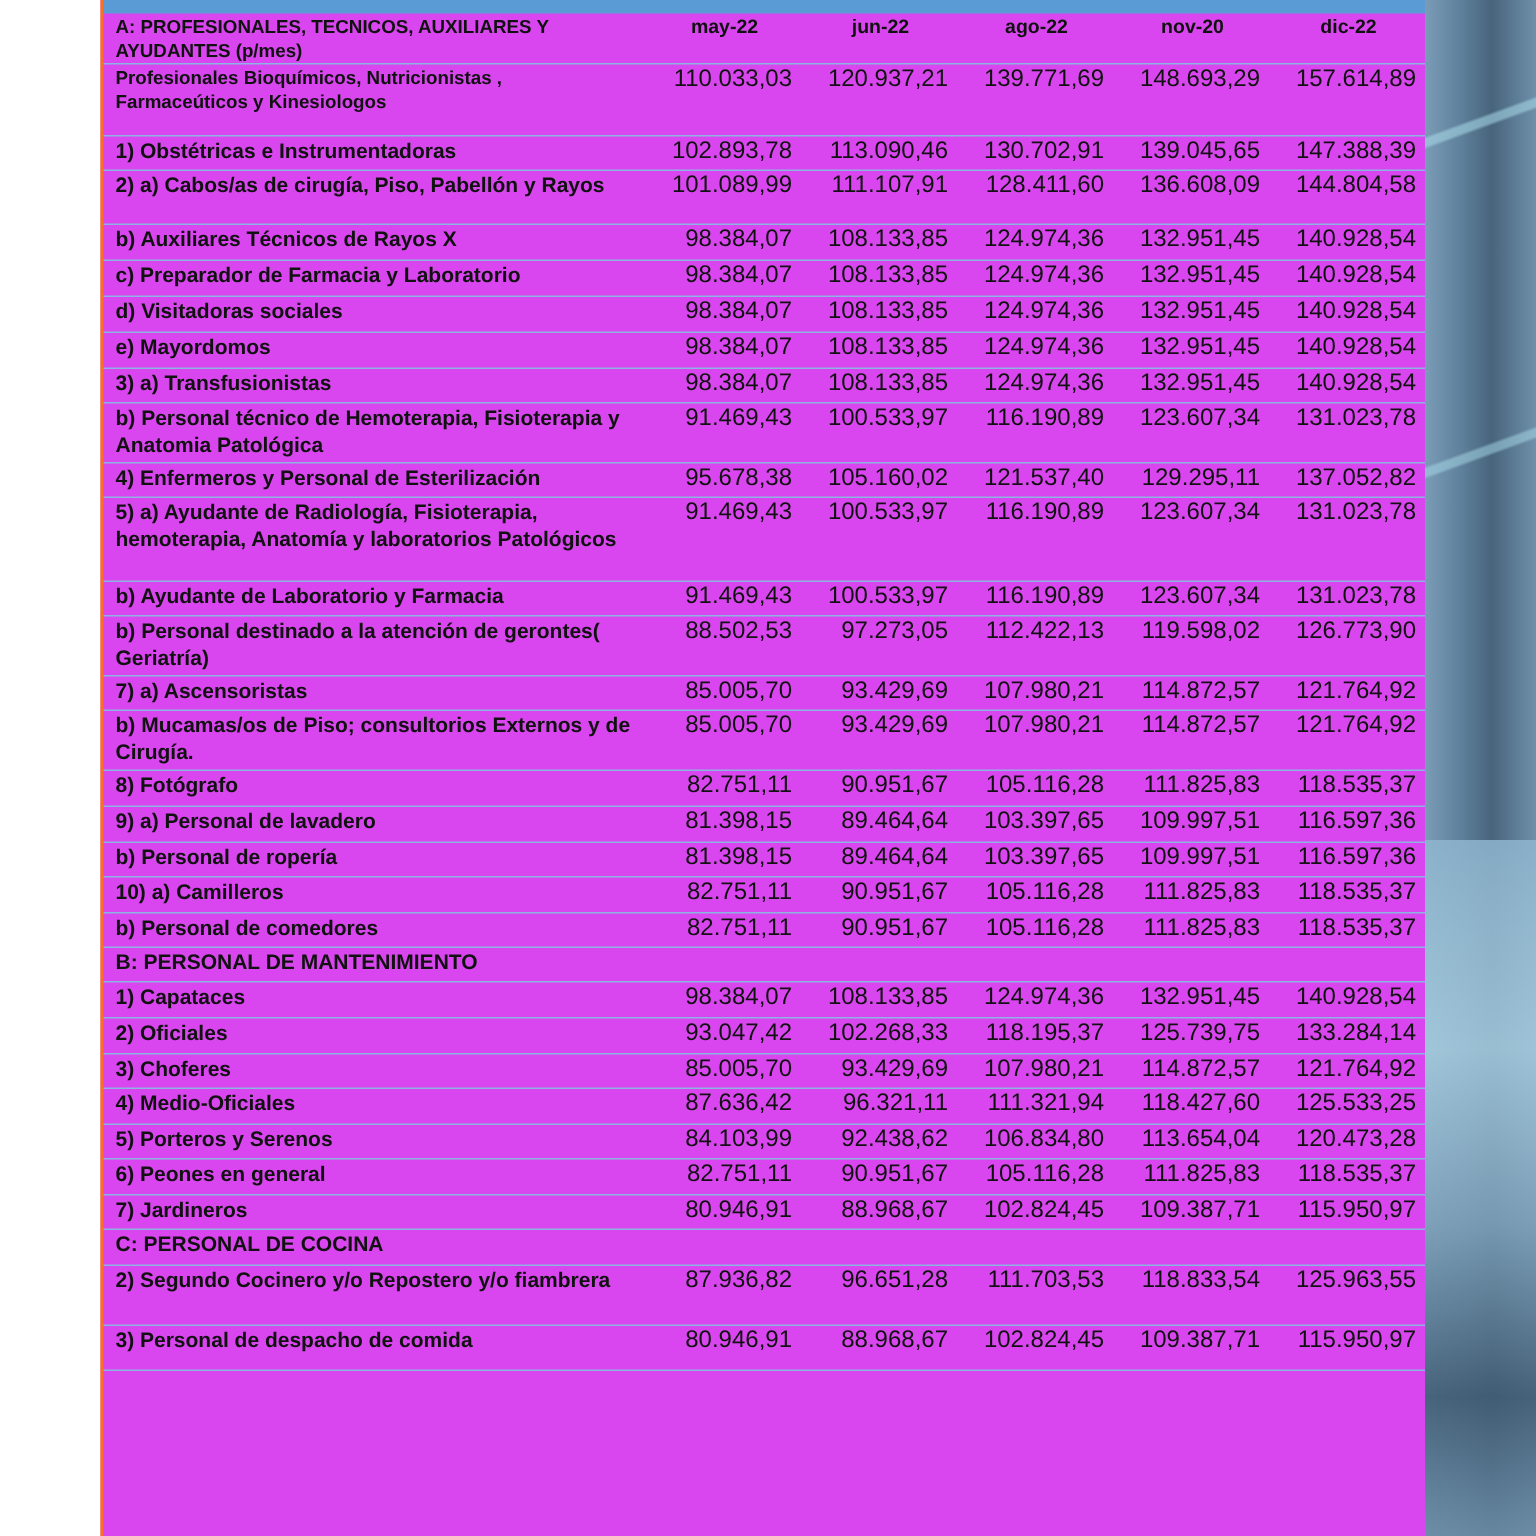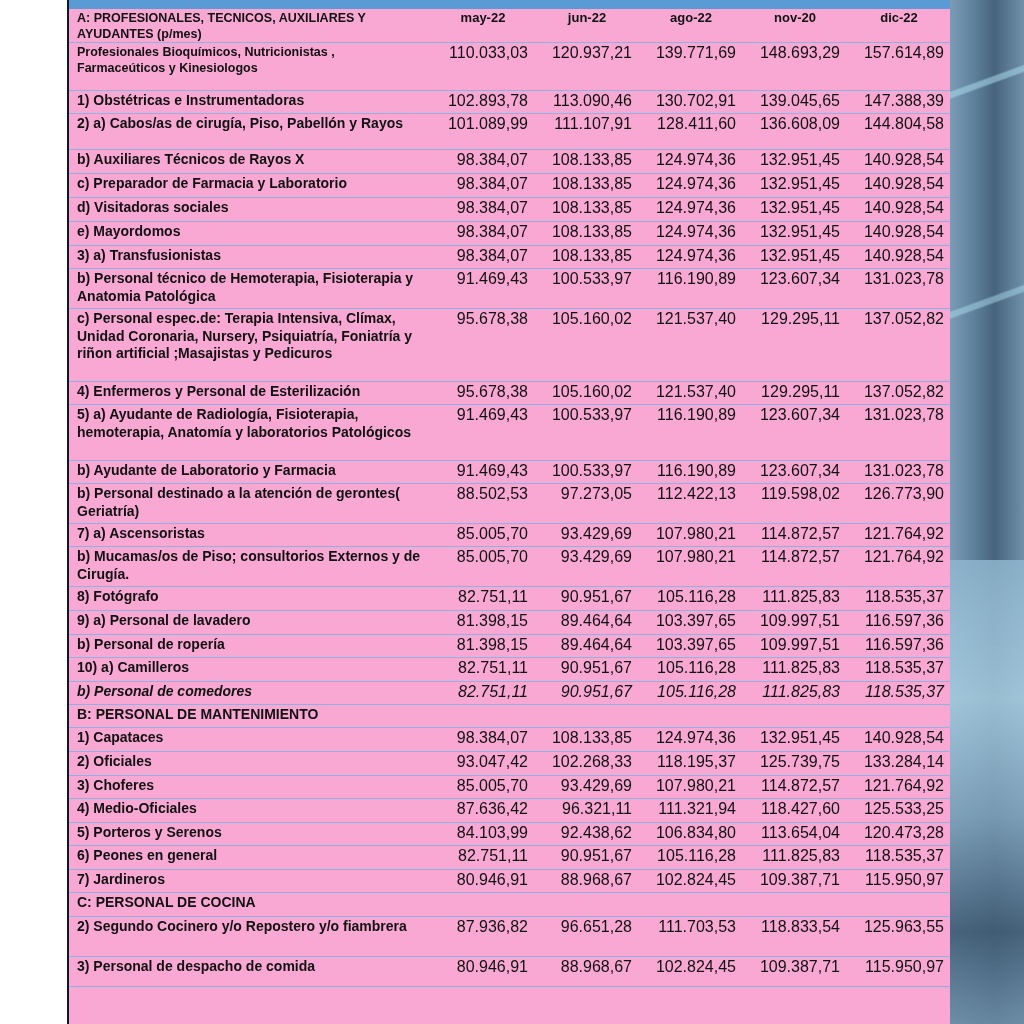--- a/index.html
+++ b/index.html
@@ -32,22 +32,22 @@
       width: 74px; height: 464px;
       background: linear-gradient(180deg, #8fb6cf 0%, #a7cde0 30%, #7fa2bb 55%, #3f5a72 80%, #6c8ca6 100%);
       opacity: 0.85;
     }
     .sheet {
       position: absolute;
       left: 67px;
       top: 0;
       width: 883px;
       height: 1024px;
-      background: #f9a8d4;
-      border-left: 2px solid #0f172a;
+      background: #d946ef;
+      border-left: 2px solid #f97316;
       box-sizing: border-box;
     }
     .top-bar {
       height: 9px;
       background: #5b9bd5;
     }
     table.wage-table {
       border-collapse: collapse;
       width: 881px;
       table-layout: fixed;
@@ -181,28 +181,20 @@
           <td class="num">140.928,54</td>
         </tr>
         <tr style="height: 40px;">
           <td class="label">b) Personal técnico de Hemoterapia, Fisioterapia y Anatomia Patológica</td>
           <td class="num">91.469,43</td>
           <td class="num">100.533,97</td>
           <td class="num">116.190,89</td>
           <td class="num">123.607,34</td>
           <td class="num">131.023,78</td>
         </tr>
-        <tr style="height: 73px;">
-          <td class="label">c) Personal espec.de: Terapia Intensiva, Clímax, Unidad Coronaria, Nursery, Psiquiatría, Foniatría y riñon artificial ;Masajistas y  Pedicuros</td>
-          <td class="num">95.678,38</td>
-          <td class="num">105.160,02</td>
-          <td class="num">121.537,40</td>
-          <td class="num">129.295,11</td>
-          <td class="num">137.052,82</td>
-        </tr>
         <tr style="height: 23px;">
           <td class="label">4) Enfermeros y Personal de Esterilización</td>
           <td class="num">95.678,38</td>
           <td class="num">105.160,02</td>
           <td class="num">121.537,40</td>
           <td class="num">129.295,11</td>
           <td class="num">137.052,82</td>
         </tr>
         <tr style="height: 56px;">
           <td class="label">5) a) Ayudante de Radiología, Fisioterapia, hemoterapia, Anatomía y laboratorios Patológicos</td>
@@ -269,21 +261,21 @@
           <td class="num">116.597,36</td>
         </tr>
         <tr style="height: 24px;">
           <td class="label">10) a) Camilleros</td>
           <td class="num">82.751,11</td>
           <td class="num">90.951,67</td>
           <td class="num">105.116,28</td>
           <td class="num">111.825,83</td>
           <td class="num">118.535,37</td>
         </tr>
-        <tr style="height: 23px; font-style: italic;">
+        <tr style="height: 23px;">
           <td class="label">b) Personal de comedores</td>
           <td class="num">82.751,11</td>
           <td class="num">90.951,67</td>
           <td class="num">105.116,28</td>
           <td class="num">111.825,83</td>
           <td class="num">118.535,37</td>
         </tr>
         <tr class="section" style="height: 23px;">
           <td class="label">B: PERSONAL DE MANTENIMIENTO</td>
           <td class="num"></td>

